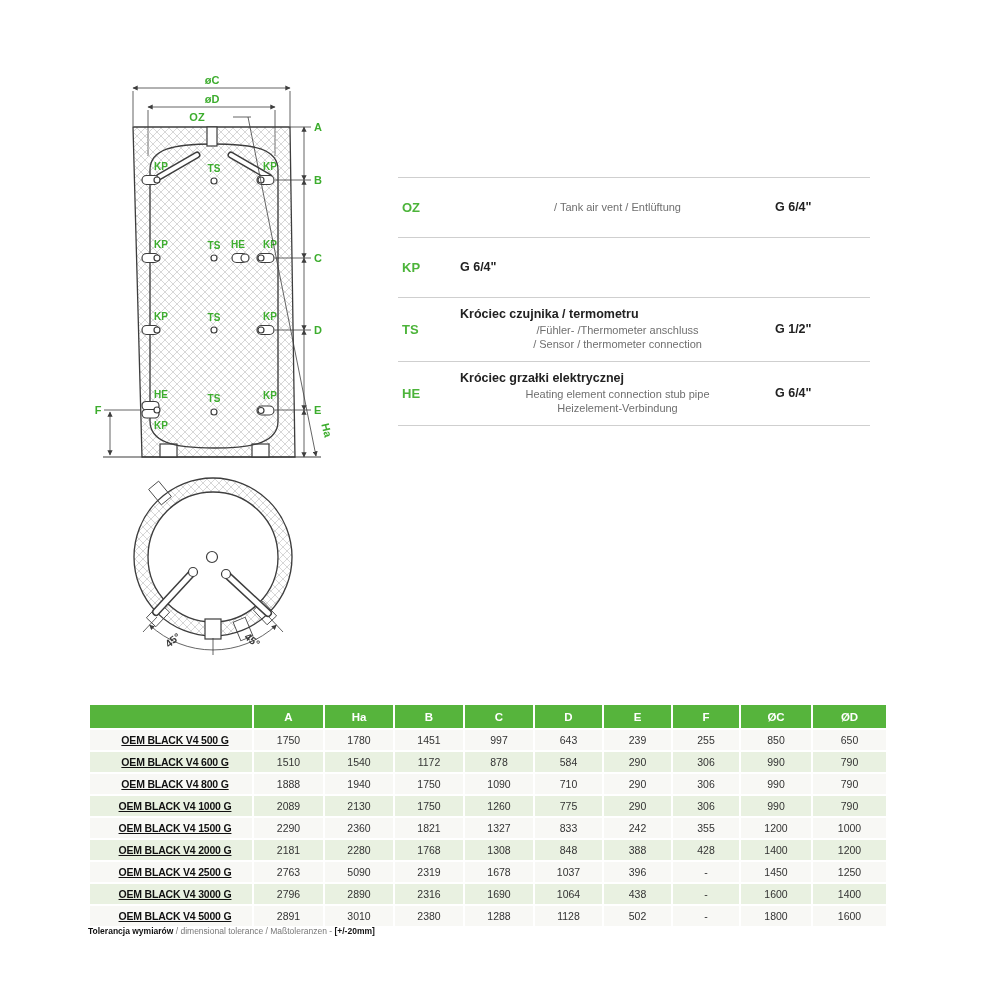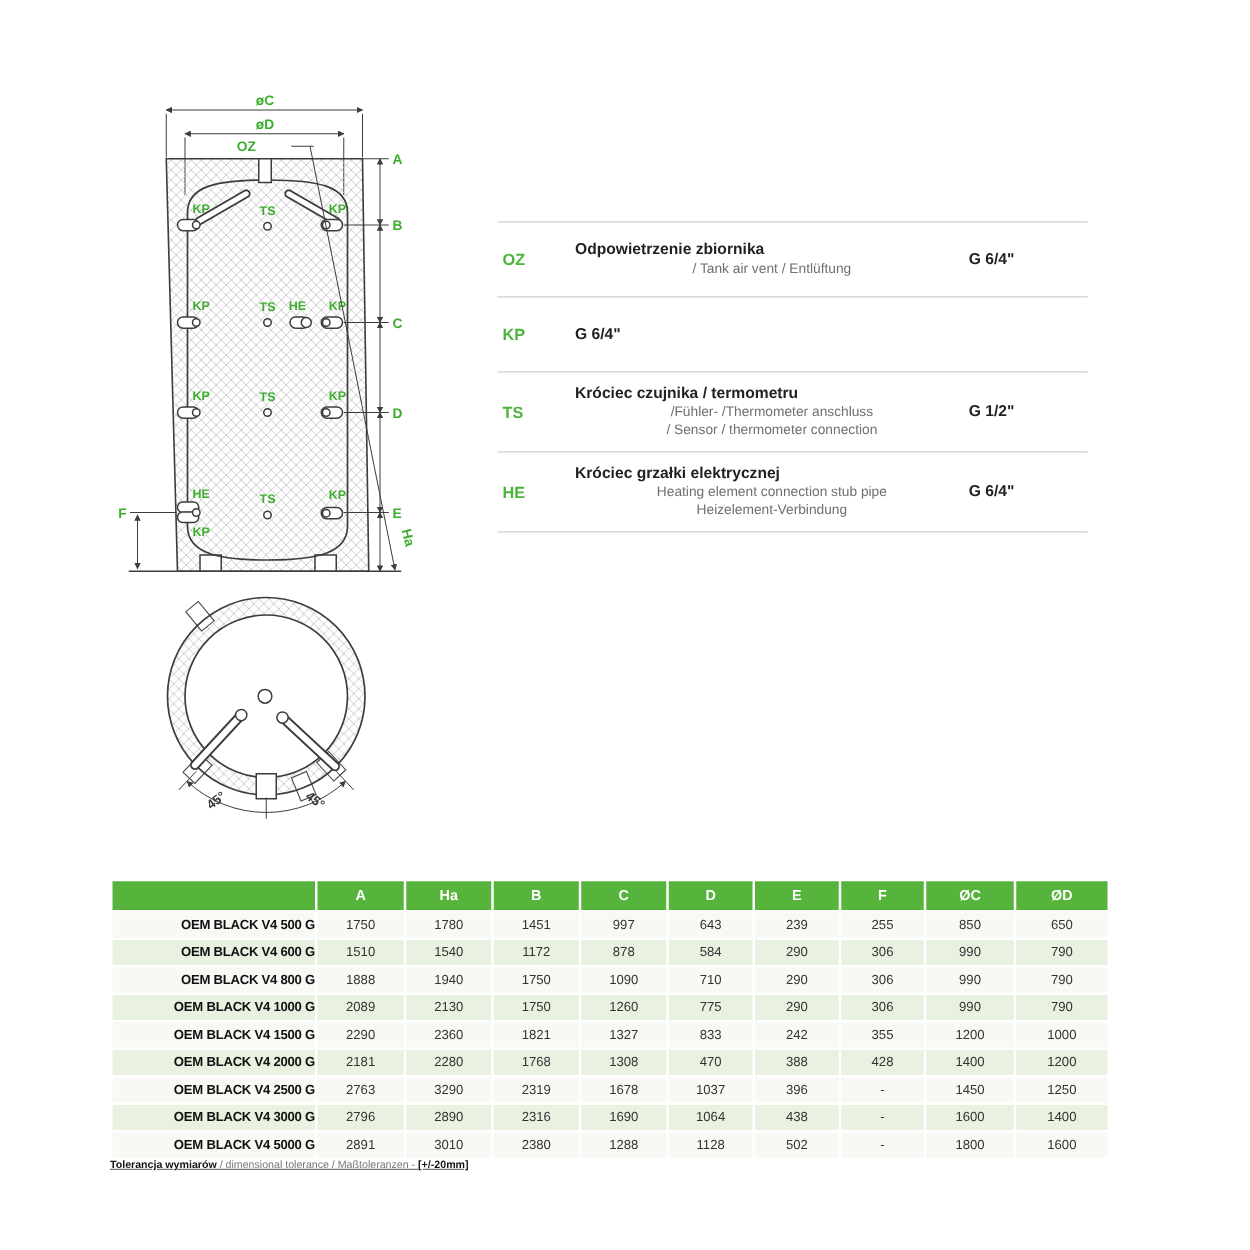--- a/index.html
+++ b/index.html
@@ -26,26 +26,26 @@
   .legend-title { font-weight:bold; font-size:12.5px; color:#222; line-height:1.25; }
   .legend-sub { font-size:11px; color:#6f6f6f; line-height:1.3;text-align:center; }
   .legend-size { font-weight:bold; font-size:12.5px; color:#222; }
 
   
   .spec { position:absolute; left:88px; top:703px; width:778px;
           border-collapse:separate; border-spacing:2px; table-layout:fixed; background:#fff; }
   .spec th { background:#56b43c; color:#fff; font-weight:bold; font-size:11.5px;
              text-align:center; padding:6px 0 5px 0; }
   .spec td { font-size:10.5px; text-align:center; padding:4px 0; color:#333; }
-  .spec td.model { text-align:right; font-weight:bold; padding-left:8px; color:#111;
-                   font-size:10.5px; letter-spacing:-0.2px; }
+  .spec td.model { text-align:center; font-weight:bold; padding-left:8px; color:#111;
+                   font-size:10.5px; letter-spacing:-0.2px;text-decoration:underline; }
   .spec tbody tr:nth-child(odd) td  { background:#f8f8f5; }
   .spec tbody tr:nth-child(even) td { background:#e9f1e1; }
 
-  .footnote { position:absolute; left:88px; top:926px; font-size:8.5px; color:#777;text-decoration:underline; }
+  .footnote { position:absolute; left:88px; top:926px; font-size:8.5px; color:#777; }
   .footnote b { color:#111; }
 </style>
 </head>
 <body>
 
 <div id="page">
 
   <svg id="front-svg" width="260" height="410" viewBox="0 0 260 410">
     <defs>
       <pattern id="hatchA" width="8" height="8" patternUnits="userSpaceOnUse">
@@ -201,21 +201,20 @@
       <line class="dimline" x1="110" y1="191" x2="110" y2="208"></line>
       <text class="alabel" x="72" y="196" transform="rotate(-38 72 196)">45°</text>
       <text class="alabel" x="147" y="196" transform="rotate(38 147 196)">45°</text>
     </g>
   </svg>
 
   <div class="legend">
     <div class="legend-row">
       <div class="legend-code">OZ</div>
       <div>
-        <div class="legend-title">Odpowietrzenie zbiornika</div>
         <div class="legend-sub">/ Tank air vent / Entlüftung</div>
         <div class="legend-sub"></div>
       </div>
       <div class="legend-size">G 6/4"</div>
     </div>
     <div class="legend-row">
       <div class="legend-code">KP</div>
       <div class="legend-size">G 6/4"</div>
     </div>
     <div class="legend-row">
@@ -325,30 +324,30 @@
         <td>355</td>
         <td>1200</td>
         <td>1000</td>
       </tr>
       <tr>
         <td class="model">OEM BLACK V4 2000 G</td>
         <td>2181</td>
         <td>2280</td>
         <td>1768</td>
         <td>1308</td>
-        <td>470</td>
+        <td>848</td>
         <td>388</td>
         <td>428</td>
         <td>1400</td>
         <td>1200</td>
       </tr>
       <tr>
         <td class="model">OEM BLACK V4 2500 G</td>
         <td>2763</td>
-        <td>3290</td>
+        <td>5090</td>
         <td>2319</td>
         <td>1678</td>
         <td>1037</td>
         <td>396</td>
         <td>-</td>
         <td>1450</td>
         <td>1250</td>
       </tr>
       <tr>
         <td class="model">OEM BLACK V4 3000 G</td>

